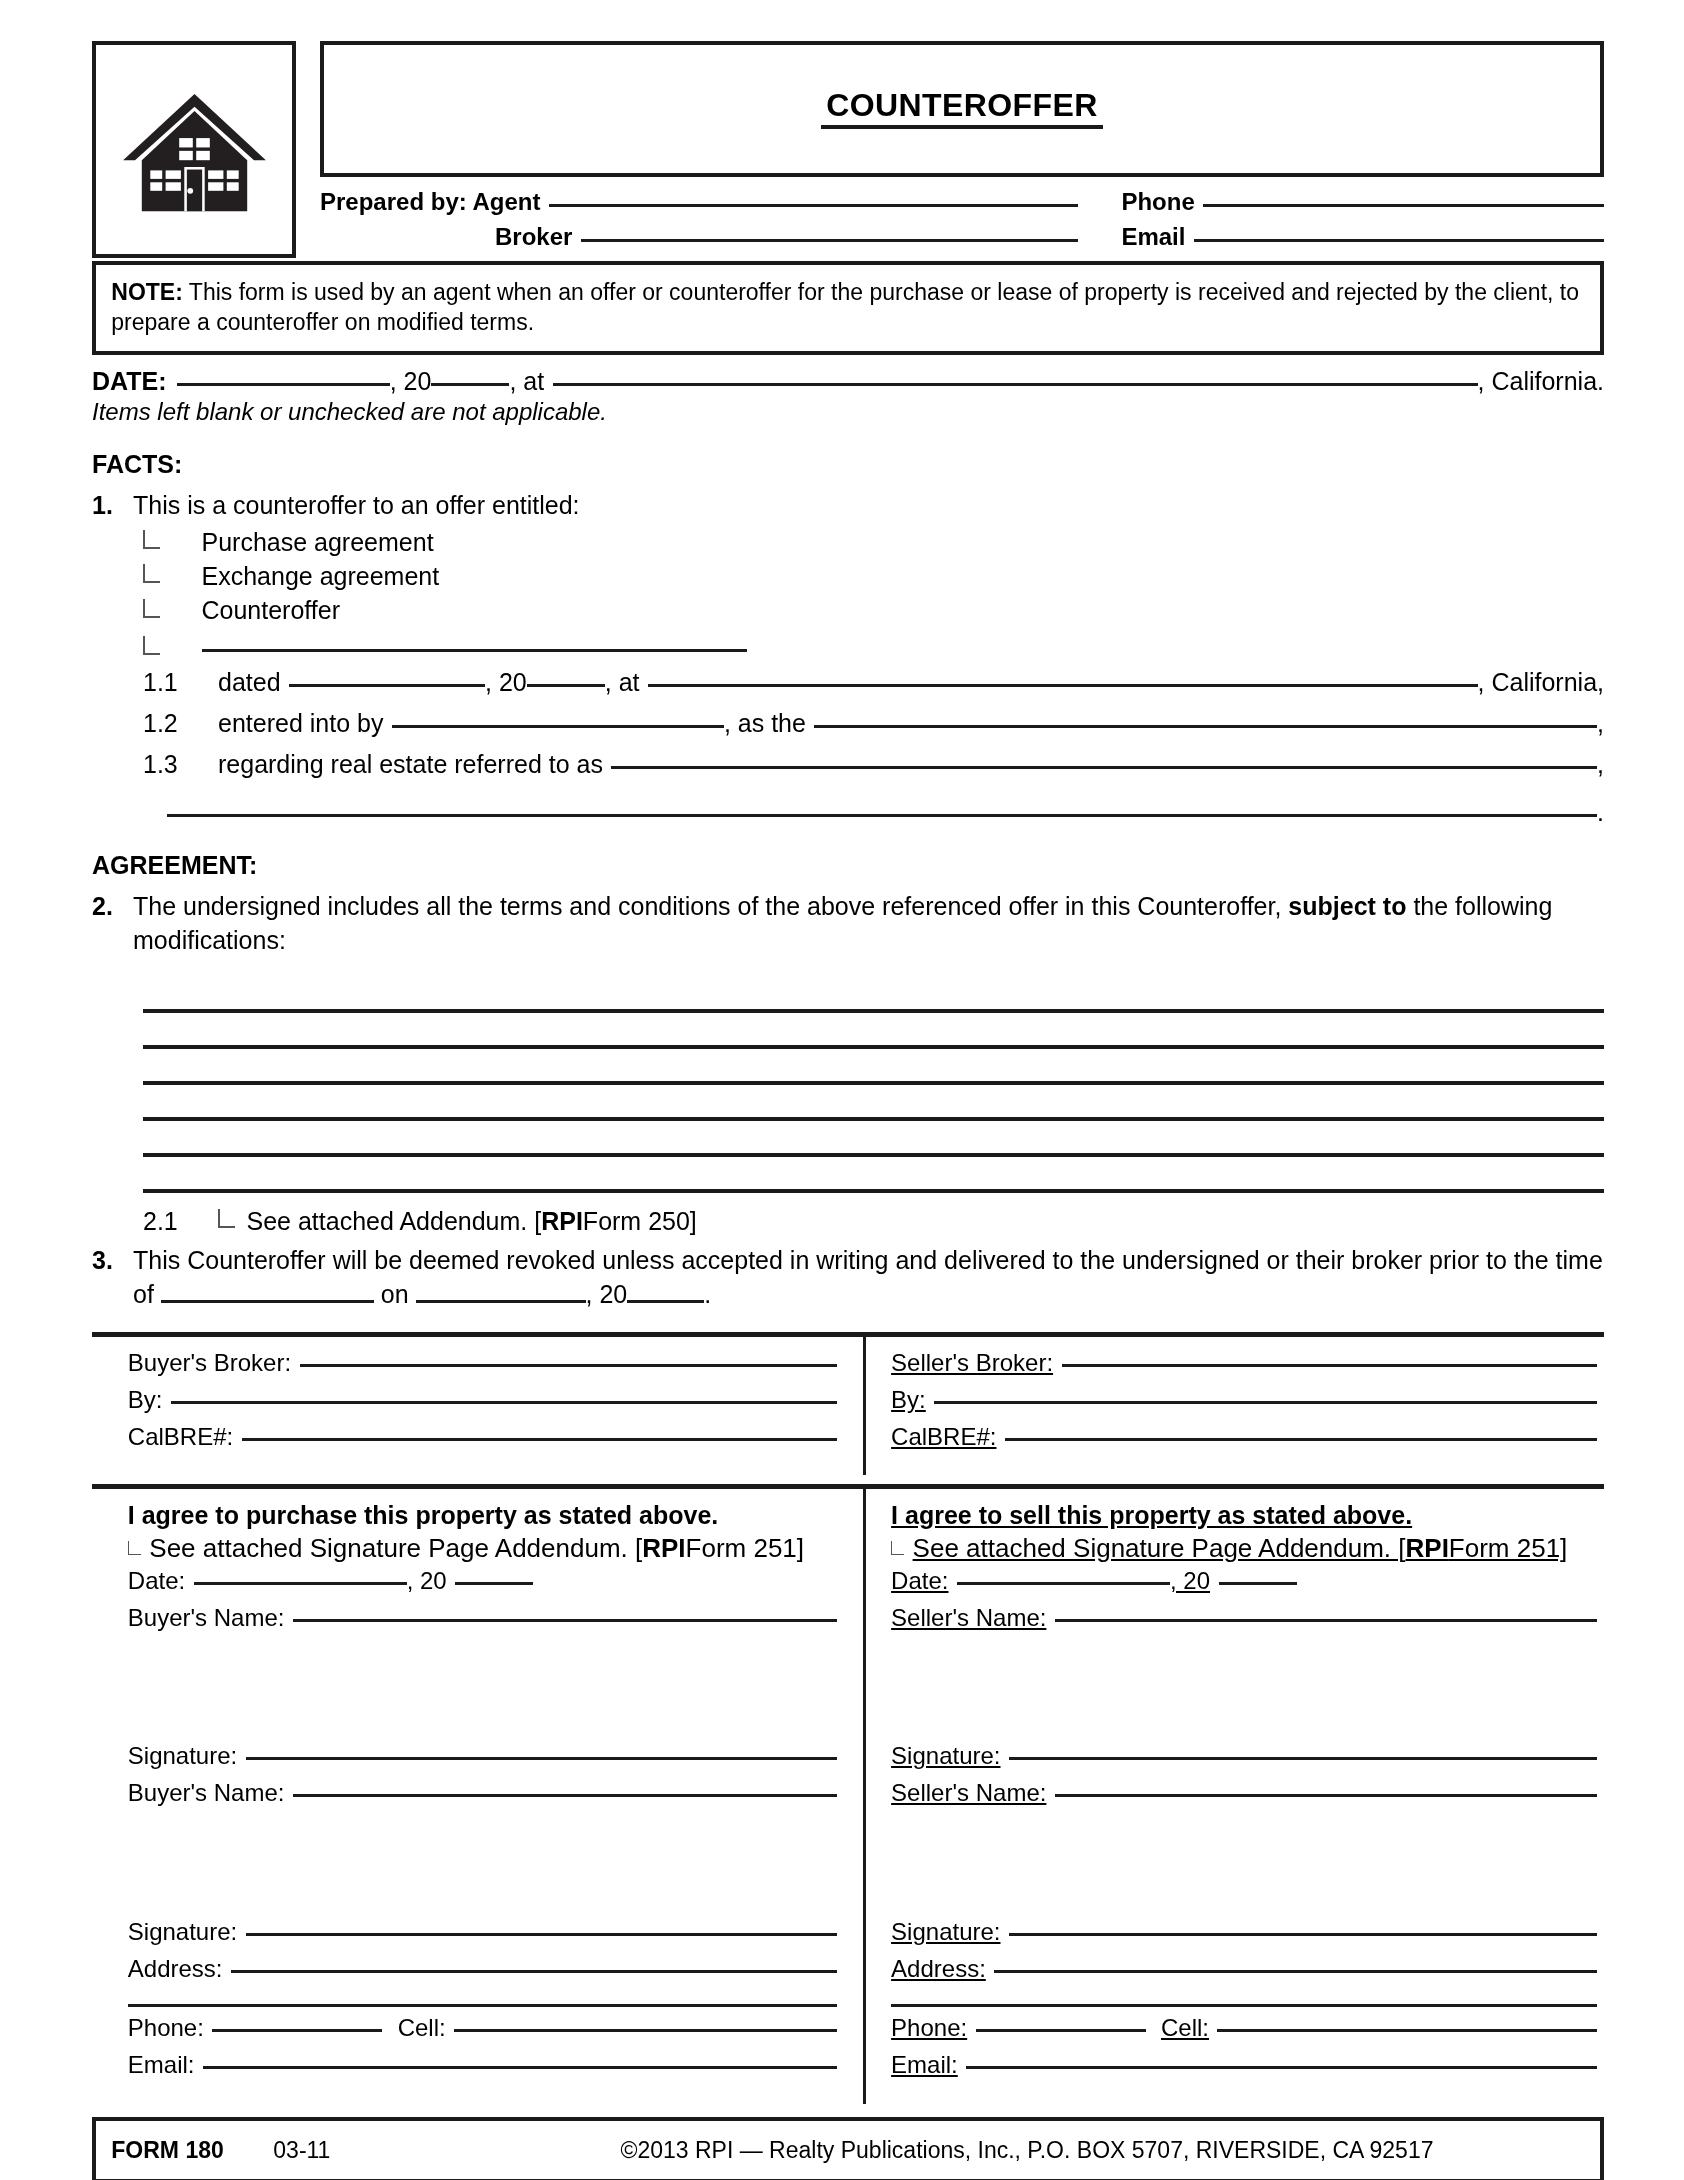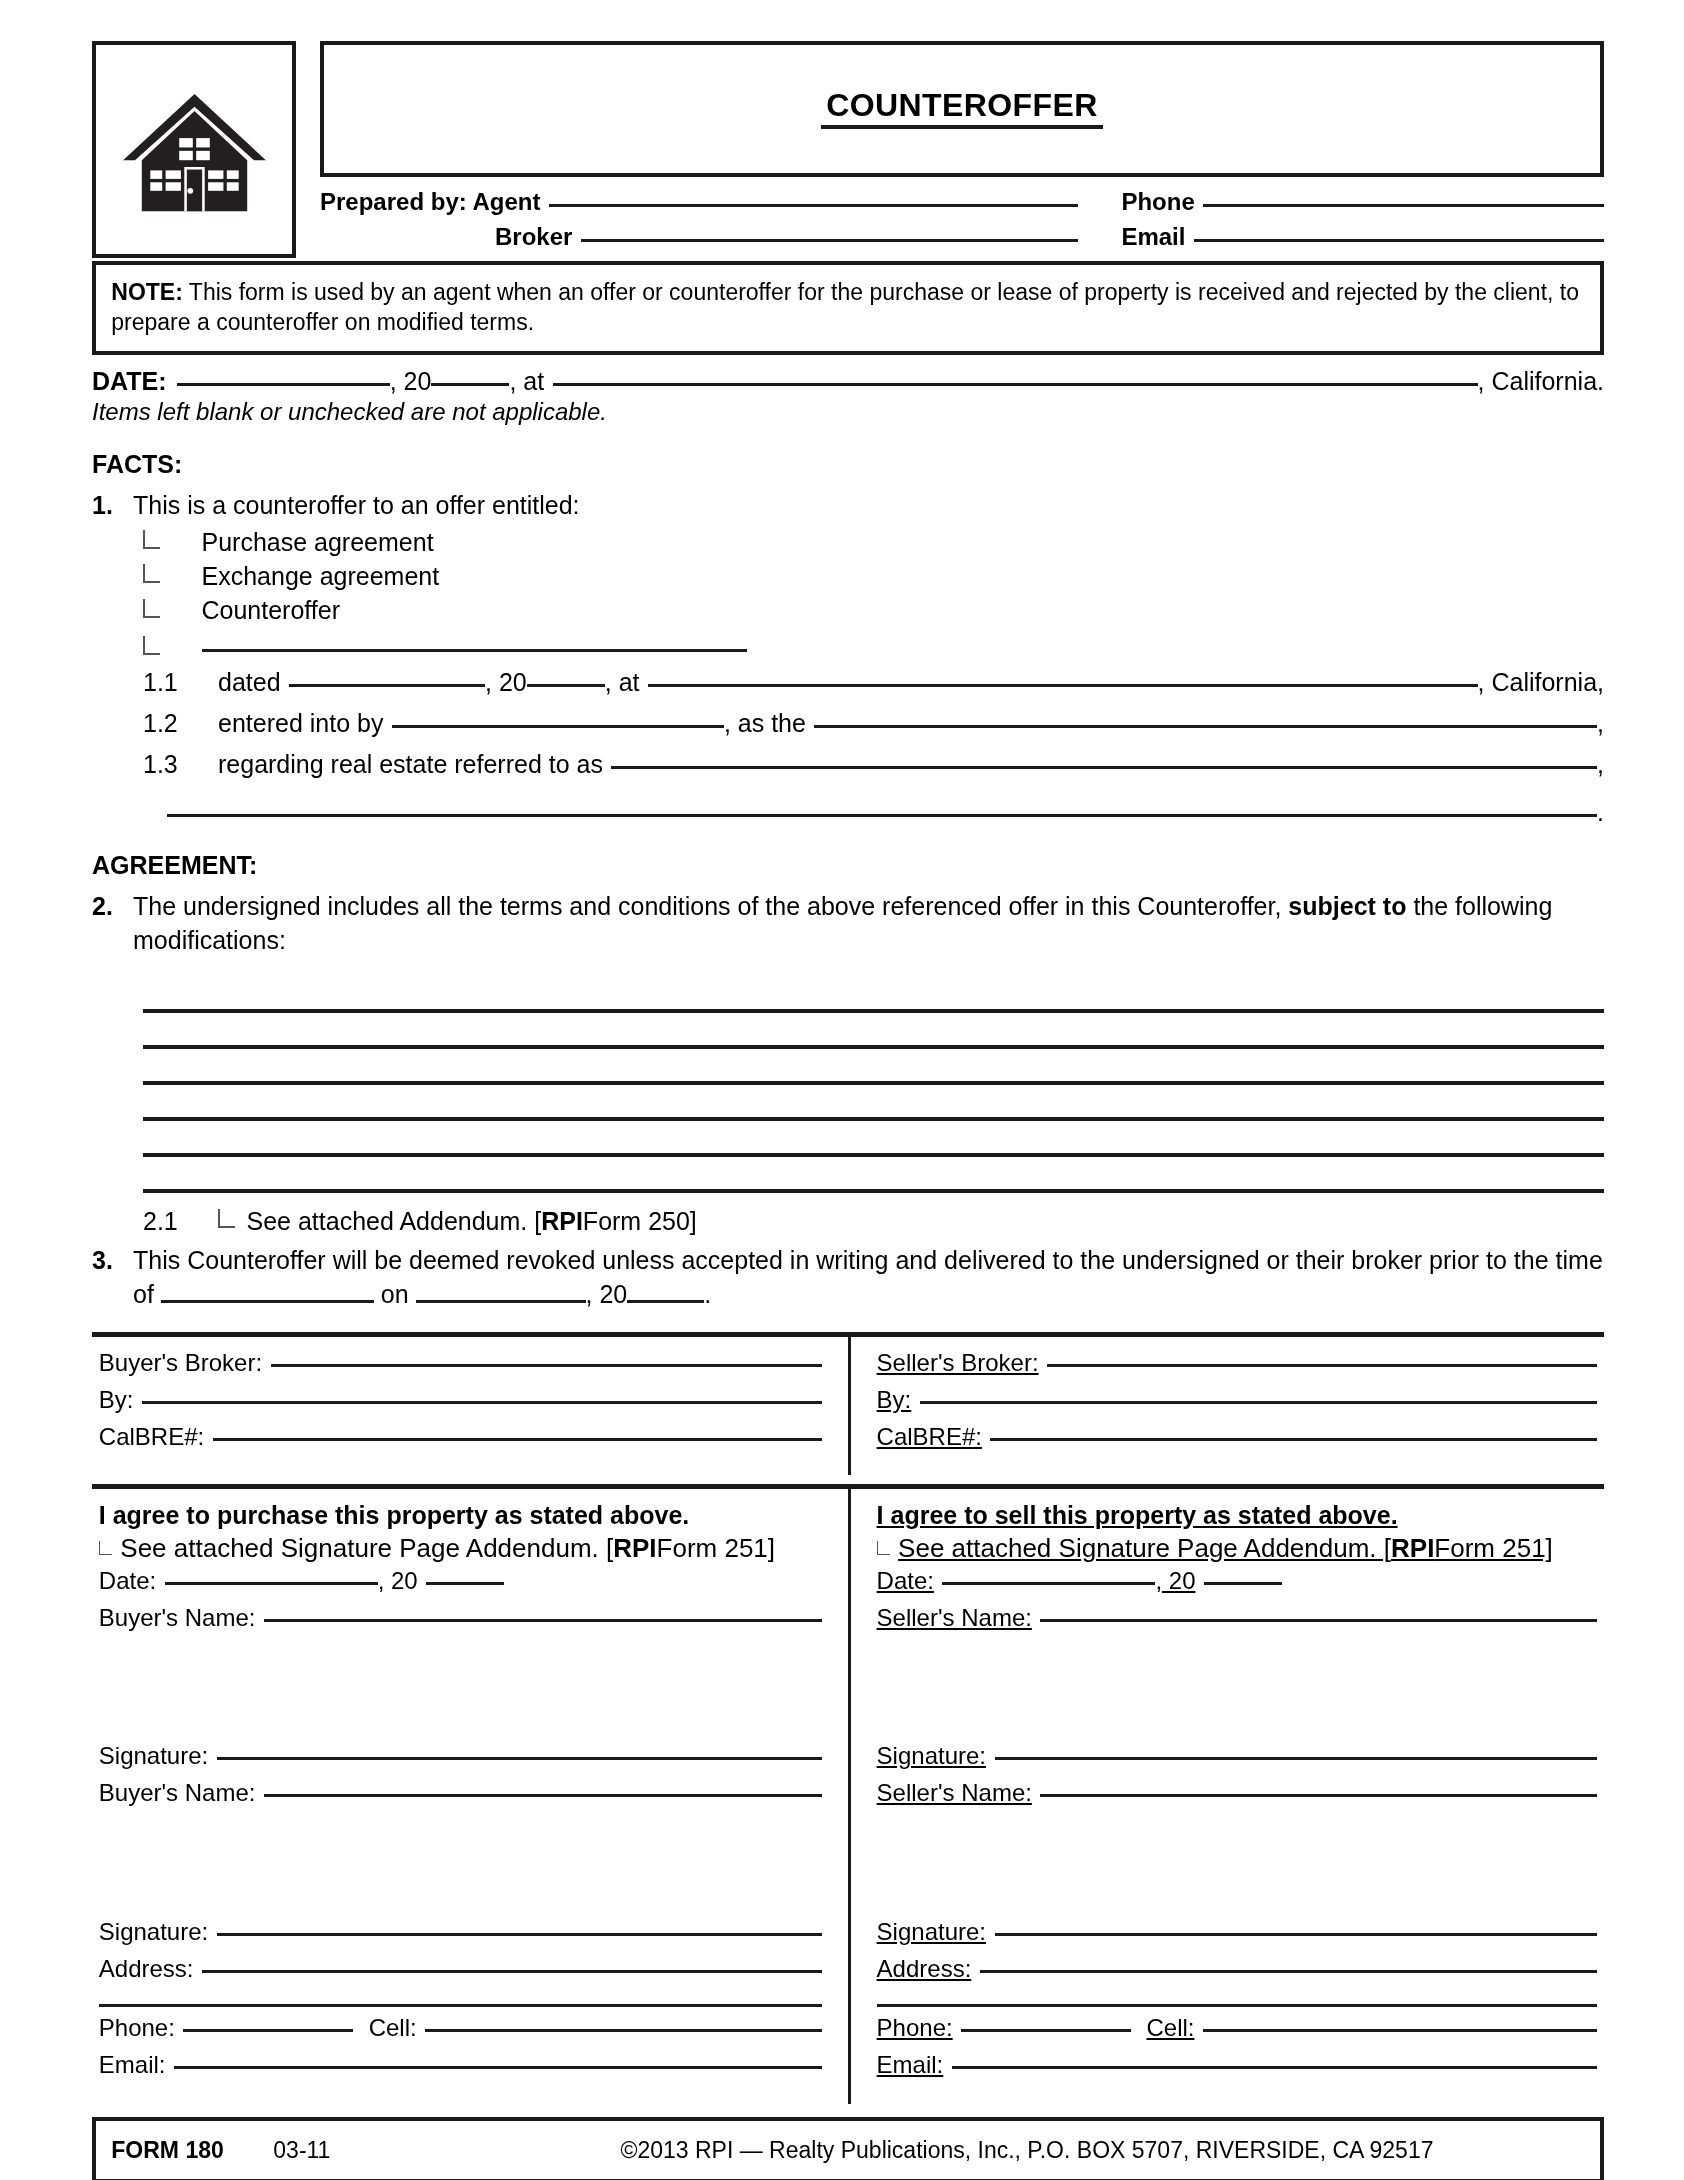--- a/index.html
+++ b/index.html
@@ -76,21 +76,21 @@
     margin-right:12px;flex:0 0 auto;position:relative;top:-1.7px;
   }
   .subrow{display:flex;align-items:baseline;font-size:25px;margin-top:12px;padding-left:51px;}
   .subrow .sn{width:75px;flex:0 0 auto;}
 
   .modlines{margin-top:19px;padding-left:51px;}
   .modline{border-bottom:4.3px solid #1a1a1a;height:32px;}
 
   
   .hr-thick{border-top:5.1px solid #1a1a1a;margin-top:20.4px;}
-  .twocol{display:flex;}
+  .twocol{display:flex;margin-left:29px;}
   .col{flex:1 1 50%;box-sizing:border-box;}
   .col.left{padding:12px 25.6px 15.3px 6.8px;}
   .col.right{padding:12px 6.8px 15.3px 25.6px;border-left:3.4px solid #1a1a1a;text-decoration:underline;}
   .frow{display:flex;align-items:baseline;font-size:24px;height:37px;}
   .frow .lbl{white-space:nowrap;}
   .frow .rule{flex:1 1 auto;margin-left:8.5px;}
 
   .agreehead{font-size:25px;font-weight:bold;margin-bottom:3.4px;}
   .seeatt{display:flex;align-items:baseline;font-size:26px;margin-bottom:3.4px;}
   .seeatt .cb{width:12px;height:13.6px;border-left-width:1.7px;border-bottom-width:1.7px;margin-right:8.5px;}

